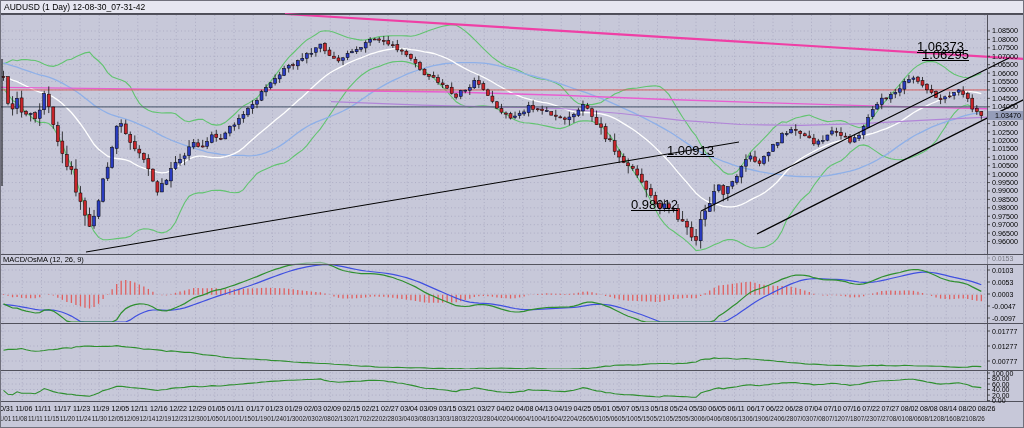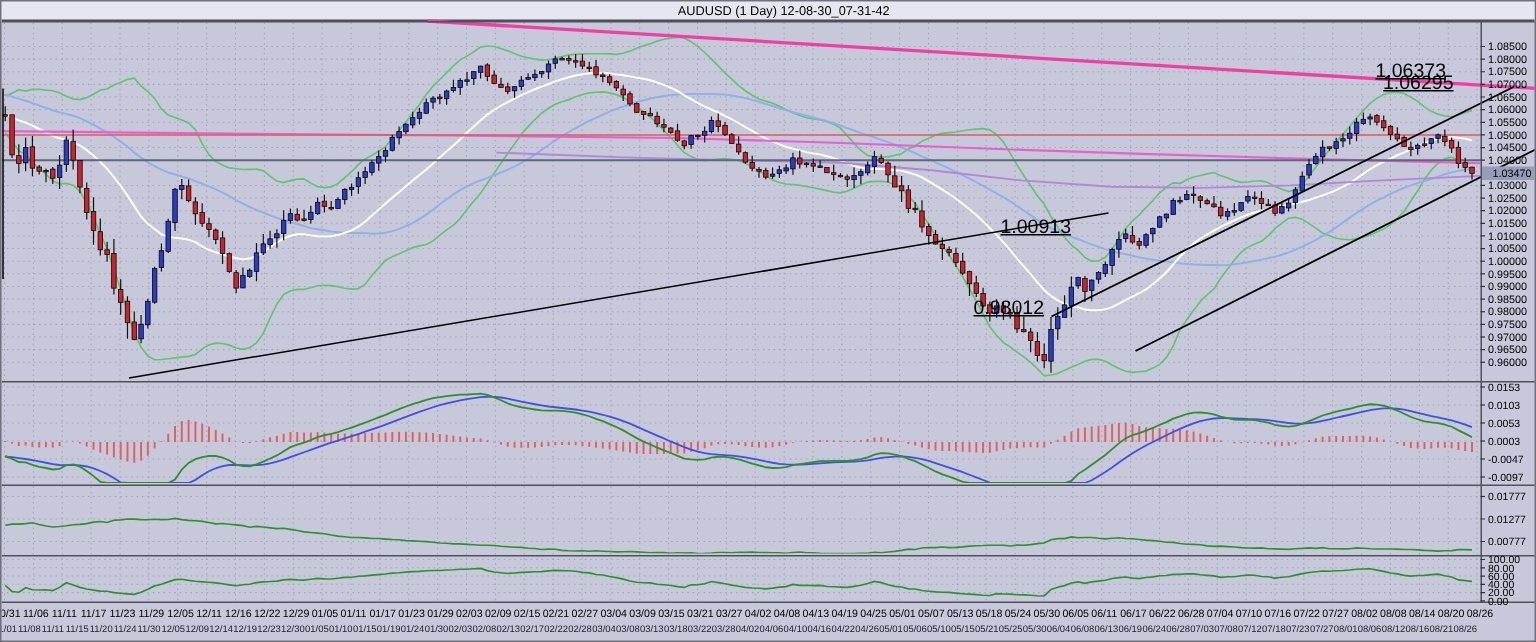--- a/index.html
+++ b/index.html
@@ -1,19 +1,19 @@
 <!DOCTYPE html>
 <html><head>
 <meta charset="utf-8">
 <style>
   html,body{margin:0;padding:0;background:#9aa;}
   #win{position:relative;width:1024px;height:428px;background:#c7c8d9;overflow:hidden;
        font-family:"Liberation Sans",sans-serif;border:1px solid #70707c;box-sizing:border-box;}
   #titlebar{position:absolute;left:0;top:0;width:1024px;height:13px;background:#e6e6f1;
-       border-bottom:1px solid #4d4d58;font-size:8.5px;color:#000;line-height:12px;padding-left:19px;box-sizing:border-box;text-align:center;}
+       border-bottom:1px solid #4d4d58;font-size:8.5px;color:#000;line-height:12px;padding-left:3px;box-sizing:border-box;}
   svg{position:absolute;left:0;top:0;}
   .pane-title{position:absolute;left:0;width:1024px;height:10px;line-height:10px;font-size:7.5px;color:#000;
        padding-left:2px;box-sizing:border-box;border-bottom:1px solid #55555f;background:rgba(208,209,226,0.55);}
   #t-macd{top:254px}#t-atr{top:323px}#t-rsi{top:370px}
   .annot{position:absolute;font-size:13px;color:#000;white-space:nowrap;line-height:8px;text-decoration:underline;}
   #curprice{position:absolute;left:987px;top:110px;width:36px;height:9px;background:#959db9;
        font-size:7.2px;line-height:9px;color:#000;padding-left:7px;box-sizing:border-box;}
 </style>
 </head>
 <body>
@@ -1008,18 +1008,19 @@
         <text x="856.3" y="420" font-size="6.3" fill="#222" font-family="Liberation Sans, sans-serif">07/23</text>
         <text x="872.25" y="420" font-size="6.3" fill="#222" font-family="Liberation Sans, sans-serif">07/27</text>
         <text x="888.1999999999999" y="420" font-size="6.3" fill="#222" font-family="Liberation Sans, sans-serif">08/01</text>
         <text x="904.15" y="420" font-size="6.3" fill="#222" font-family="Liberation Sans, sans-serif">08/06</text>
         <text x="920.0999999999999" y="420" font-size="6.3" fill="#222" font-family="Liberation Sans, sans-serif">08/12</text>
         <text x="936.05" y="420" font-size="6.3" fill="#222" font-family="Liberation Sans, sans-serif">08/16</text>
         <text x="952" y="420" font-size="6.3" fill="#222" font-family="Liberation Sans, sans-serif">08/21</text>
         <text x="967.9499999999999" y="420" font-size="6.3" fill="#222" font-family="Liberation Sans, sans-serif">08/26</text>
       </g>
     </svg>
+  <div class="pane-title" id="t-macd">MACD/OsMA (12, 26, 9)</div>
   <div class="annot" id="a0" style="left: 916px; top: 42px;">1.06373</div>
   <div class="annot" id="a1" style="left: 921px; top: 50px;">1.06295</div>
   <div class="annot" id="a2" style="left: 666px; top: 146px; text-align: right;">1.00913</div>
-  <div class="annot" id="a3" style="left: 648px; top: 200px;">0.98012</div>
+  <div class="annot" id="a3" style="left: 630px; top: 200px;">0.98012</div>
   <div id="curprice">1.03470</div>
 </div>
 
 </body></html>

